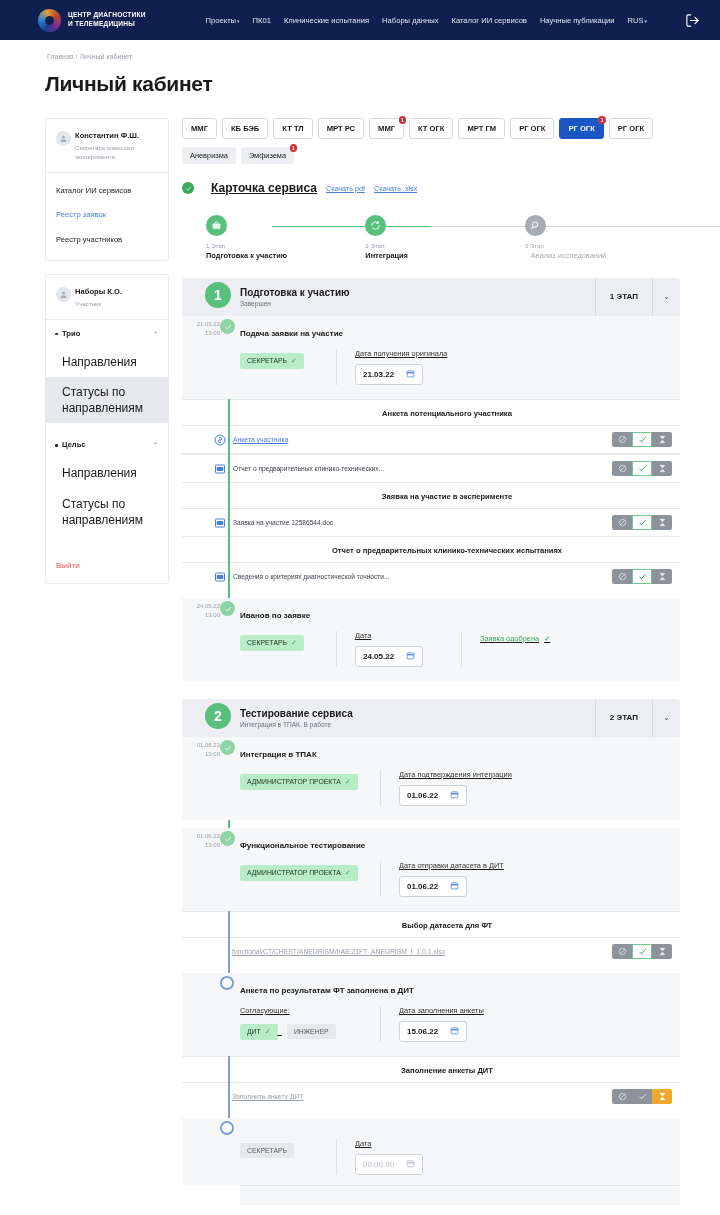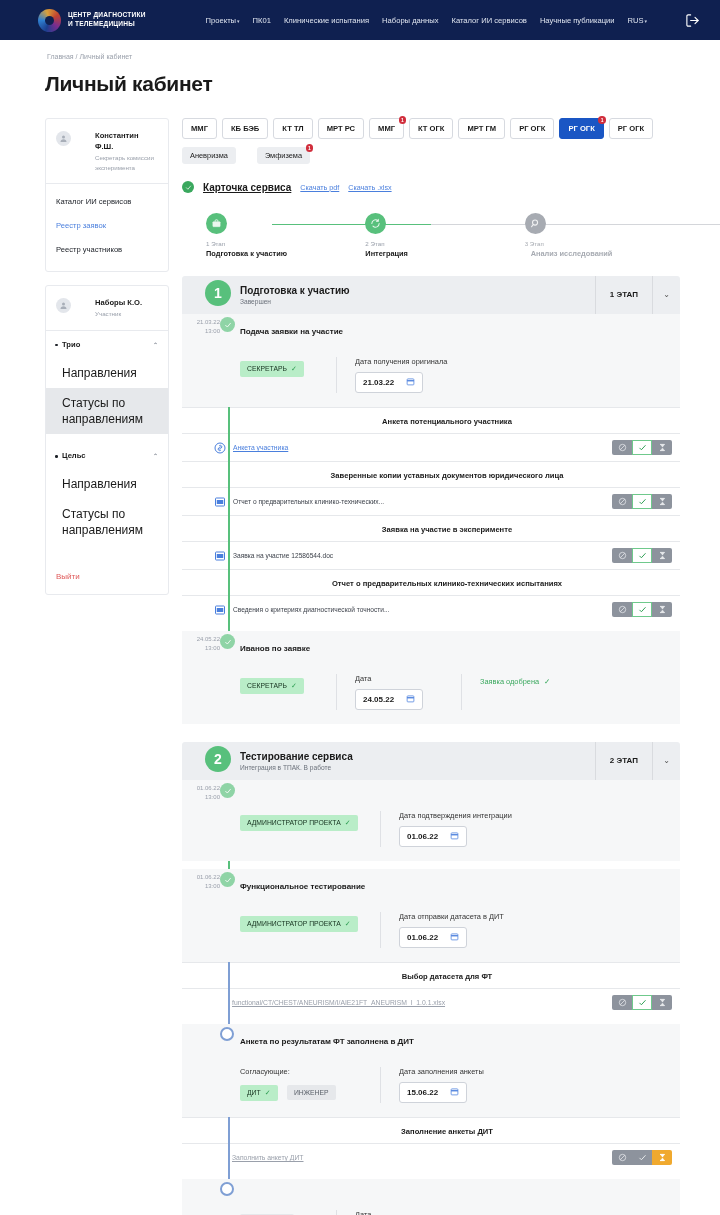--- a/index.html
+++ b/index.html
@@ -55,21 +55,21 @@
 
   
   .layout { display: flex; padding: 22px 40px 0 45px; gap: 13px; }
 
   
   .sidebar { width: 124px; flex: none; }
   .side-card {
     background: #fff; border: 1px solid #e8eaee;
     border-radius: 3px; overflow: hidden;
   }
-  .user-row { display: flex; gap: 24px; padding: 12px 10px 11px 10px; }
+  .user-row { display: flex; gap: 4px; padding: 12px 10px 11px 10px; }
   .avatar {
     width: 15px; height: 15px; border-radius: 50%;
     background: #e3e6eb; flex: none;
     display: flex; align-items: center; justify-content: center;
   }
   .avatar svg { width: 9px; height: 9px; fill: #a8aeb8; }
   .user-name { font-size: 7.6px; font-weight: bold; line-height: 1.4; }
   .user-role { font-size: 6.2px; color: #9aa0ab; line-height: 1.5; margin-top: 1px; }
   .side-div { height: 1px; background: #e8eaee; }
   .side-items { padding: 6px 0 8px 0; }
@@ -111,40 +111,41 @@
     cursor: pointer; color: #1a1a1a;
   }
   .tab.sel { background: #1a56c4; border-color: #1a56c4; color: #fff; }
   .badge {
     position: absolute; top: -3px; right: -3px;
     width: 7.5px; height: 7.5px; border-radius: 50%;
     background: #d12e3c; color: #fff; font-size: 5px;
     display: flex; align-items: center; justify-content: center;
     font-weight: bold;
   }
-  .subtabrow { display: flex; gap: 21px; margin-top: 8px; }
+  .subtabrow { display: flex; gap: 5px; margin-top: 8px; }
   .subtab {
     background: #eceef1; border-radius: 3px;
     font-size: 7.4px; padding: 4px 8px; position: relative;
     cursor: pointer;
   }
 
   .cardlink-row {
     display: flex; align-items: center; gap: 9px;
     margin-top: 17px;
   }
   .circle-check {
     width: 12px; height: 12px; border-radius: 50%;
     background: #3aa85e; display: flex; align-items: center; justify-content: center;
     flex: none;
   }
   .circle-check svg { width: 7px; height: 7px; stroke: #fff; fill: none; stroke-width: 2.4; }
   .card-title {
-    font-size: 10px; font-weight: bold; text-decoration: underline;
+    font-size: 12px; font-weight: bold; text-decoration: underline;
     cursor: pointer;
+    margin-left: 8px;
   }
   .dl-link {
     font-size: 7.2px; color: #4a7fdd; text-decoration: underline;
     cursor: pointer;
   }
 
   
   .stepper { position: relative; margin: 20px 0 0 0; padding: 0 10px; }
   .steps { display: flex; }
   .step { flex: 1; position: relative; }
@@ -157,21 +158,21 @@
     width: 21px; height: 21px; border-radius: 50%;
     display: flex; align-items: center; justify-content: center;
     position: relative; z-index: 1; margin-left: 14px;
     background: #a7abb2;
   }
   .step.done .step-dot { background: #58c07c; }
   .step-dot svg { width: 11px; height: 11px; }
   .step-no { font-size: 6.2px; color: #9aa0ab; margin: 6px 0 0 14px; }
   .step-label { font-size: 7.4px; font-weight: bold; margin: 2px 0 0 14px; }
   .step.todo .step-no, .step.todo .step-label { color: #a7abb2; font-weight: normal; }
-  .step.todo .step-label { font-weight: bold; margin-left: 20px; }
+  .step.todo .step-label { font-weight: normal; margin-left: 20px; }
 
   
   .stage { margin-top: 18px; position: relative; }
   .stage-head {
     background: #eceef1; border-radius: 3px 3px 0 0;
     height: 38px; display: flex; align-items: center;
     padding-left: 58px; position: relative;
   }
   .stage-num {
     position: absolute; left: 23px; top: 4px;
@@ -217,21 +218,21 @@
   .tl-dot svg { width: 8px; height: 8px; stroke: #fff; fill: none; stroke-width: 2.4; }
   .tl-dot.open {
     background: #fff; border: 2px solid #7f9fd4;
     width: 14px; height: 14px;
   }
 
   .panel { background: #f6f7f8; }
   .panel-white { background: #fff; }
   .blk-title { font-size: 8px; font-weight: bold; padding-top: 3px; }
 
-  .fields { display: flex; margin-top: 21px; }
+  .fields { display: flex; margin-top: 11px; text-decoration: underline; }
   .fcol { padding-right: 18px; }
   .fcol.sep { border-left: 1px solid #dfe1e5; padding-left: 18px; }
   .flabel { font-size: 7.4px; color: #333; margin-bottom: 5px; }
   .role-chip {
     display: inline-flex; align-items: center; gap: 4px;
     background: #b9edc8; border-radius: 2px;
     font-size: 6.8px; padding: 4px 7px; font-weight: normal;
     color: #14301d; white-space: nowrap;
   }
   .role-chip.gray { background: #e6e8eb; color: #5a6069; }
@@ -520,21 +521,20 @@
                       <rect x="6" y="3" width="12" height="2"></rect>
                       <rect x="6" y="19" width="12" height="2"></rect>
                       <path d="M8 5l4 6 4-6zM8 19l4-6 4 6z"></path>
                     </svg>
                   </span>
               </span>
             </div>
           </div>
 
           <div class="docsec">
-            <div class="doc-head">Заверенные копии уставных документов юридического лица</div>
             <div class="doc-row">
               <span class="doc-icon">
                   <svg viewBox="0 0 24 24" width="12" height="12">
                     <rect x="3" y="4" width="18" height="16" rx="1.5" fill="#fff" stroke="#4a7fdd" stroke-width="2"></rect>
                     <rect x="5.5" y="8" width="13" height="8" fill="#4a7fdd"></rect>
                   </svg>
                 </span>
               <span class="doc-name">Отчет о предварительных клинико-технических...</span>
               <span class="doc-actions">
                 <span class="act">
@@ -685,20 +685,21 @@
         <div class="block panel" style="padding-top:10px;padding-bottom:14px;">
           <div class="tl-time">
             <div>01.06.22</div>
             <div>13:00</div>
           </div>
           <div class="tl-dot">
             <svg viewBox="0 0 24 24">
                 <polyline points="4,12 10,18 20,6"></polyline>
               </svg>
           </div>
+          <div class="blk-title">Интеграция в ТПАК</div>
           <div class="fields">
             <div class="fcol" style="width:140px;">
               <span class="role-chip">
                 <span>АДМИНИСТРАТОР ПРОЕКТА</span>
                 <span class="ck">✓</span>
               </span>
             </div>
             <div class="fcol sep">
               <div class="flabel">Дата подтверждения интеграции</div>
               <div class="datefield">

